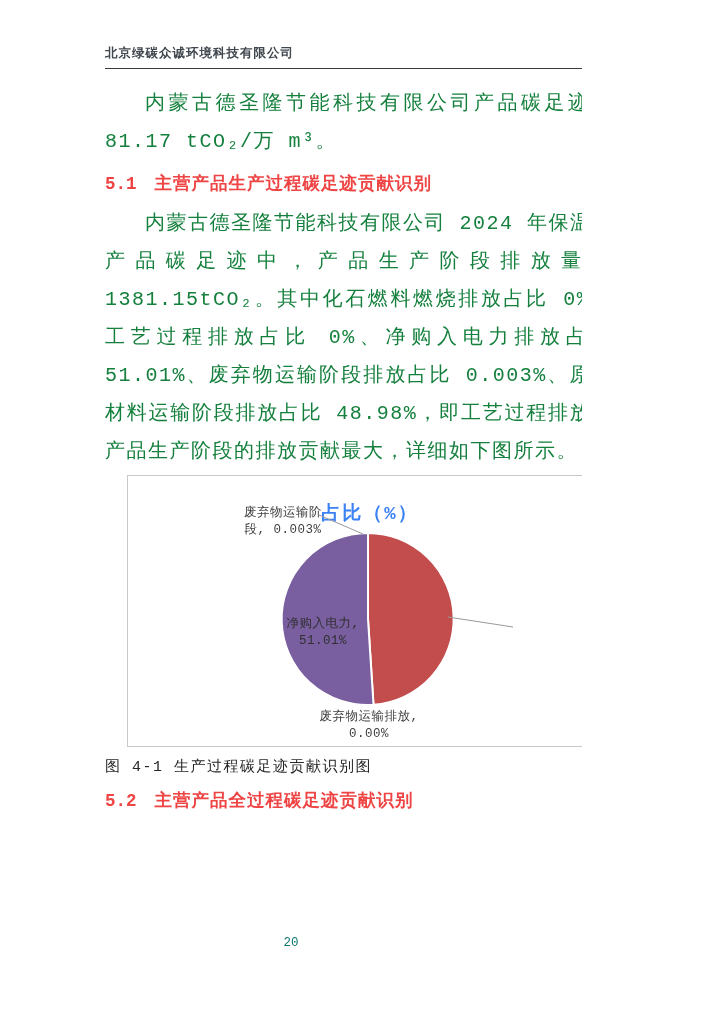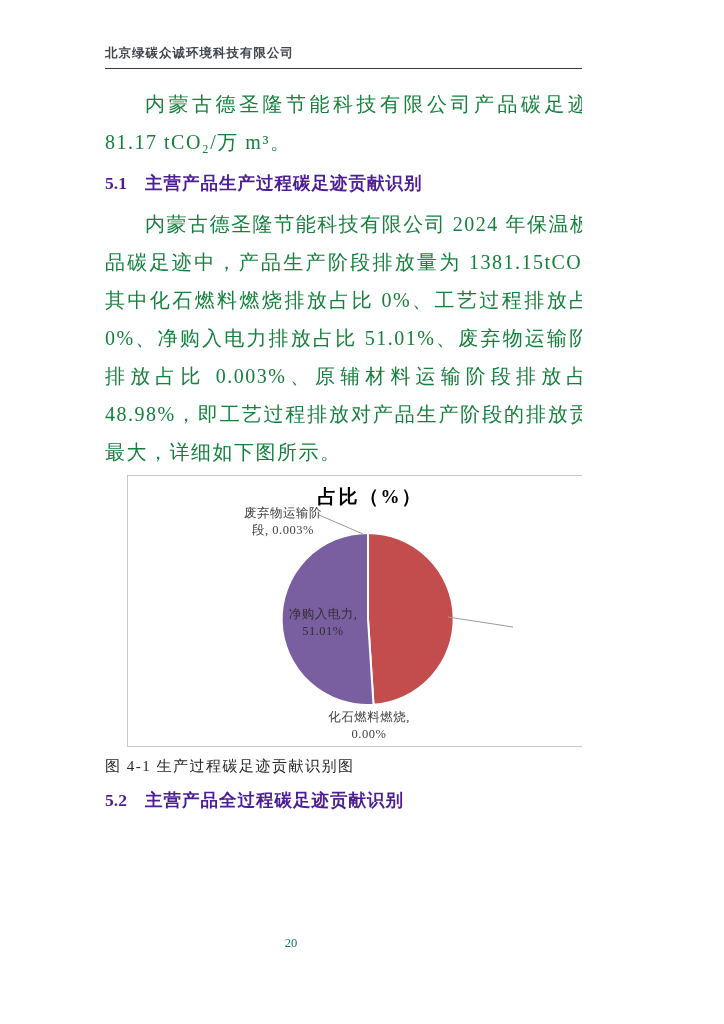--- a/index.html
+++ b/index.html
@@ -1,38 +1,38 @@
 <!DOCTYPE html>
 <html><head>
 <meta charset="utf-8">
 <style>
   html,body{margin:0;padding:0;background:#fff;}
   .page{position:relative;width:582px;height:1024px;background:#ffffff;overflow:hidden;
-        font-family:Liberation Serif, serif;color:#262626;}
+        font-family:Liberation Mono, monospace;color:#262626;}
   .content{position:absolute;left:105px;top:45px;width:516px;}
   .header{display:flex;justify-content:space-between;align-items:flex-end;
           border-bottom:1.5px solid #3a3a3a;padding-bottom:6px;font-size:12.5px;}
   .header .company{font-weight:bold;color:#41474f;letter-spacing:1px;}
   .header .archive{color:#1d1d1d;}
   .header .archive b{font-weight:bold;}
   p.body-text{margin:10px 8px 0 0;font-size:20px;line-height:38px;letter-spacing:1.5px;
               text-align:justify;text-indent:2em;color:#15803d;}
   p.intro{margin-top:16px;}
-  h2.sec{margin:10px 0 0 0;font-size:17.5px;font-weight:bold;color:#4c1d95;letter-spacing:1px;}
+  h2.sec{margin:10px 0 0 0;font-size:17.5px;font-weight:bold;color:#ef4444;letter-spacing:1px;}
   h2.sec .num{margin-right:18px;letter-spacing:0;}
   h2.s52{margin-top:12px;}
   .chart-box{position:relative;width:484px;height:270px;margin:4px 0 0 22px;
              border:1px solid #c8c8c8;background:#fff;}
-  .chart-title{position:absolute;top:8px;left:0;right:0;text-align:center;
-               font-size:19px;font-weight:bold;letter-spacing:2px;color:#000000;}
+  .chart-title{position:absolute;top:24px;left:0;right:0;text-align:center;
+               font-size:19px;font-weight:bold;letter-spacing:2px;color:#3b82f6;}
   .chart-box svg{position:absolute;left:0;top:0;}
   .pie-label{position:absolute;font-size:12.5px;line-height:17px;text-align:center;
              color:#3f3f3f;letter-spacing:0.5px;white-space:nowrap;}
   .lbl-waste{left:100px;top:29px;width:110px;}
-  .lbl-electricity{left:155px;top:130px;width:80px;color:#2f2f2f;}
+  .lbl-electricity{left:155px;top:140px;width:80px;color:#2f2f2f;}
   .lbl-materials{left:380px;top:132px;width:100px;}
   .lbl-fossil{left:185px;top:233px;width:112px;}
   .figure-caption{margin-top:10px;font-size:15px;letter-spacing:1.5px;color:#262626;}
   .page-number{position:absolute;top:936px;left:0;width:100%;text-align:center;
                font-size:12.5px;color:#0f766e;}
 </style>
 </head>
 <body>
 
 <div class="page">
@@ -60,21 +60,21 @@
       </svg>
       <div class="pie-label lbl-waste">
         <div>废弃物运输阶</div>
         <div>段, 0.003%</div>
       </div>
       <div class="pie-label lbl-electricity">
         <div>净购入电力,</div>
         <div>51.01%</div>
       </div>
       <div class="pie-label lbl-fossil">
-        <div>化石燃料燃烧,</div>
+        <div>废弃物运输排放,</div>
         <div>0.00%</div>
       </div>
     </div>
 
     <div class="figure-caption">图 4-1 生产过程碳足迹贡献识别图</div>
 
     <h2 class="sec s52"><span class="num">5.2</span><span>主营产品全过程碳足迹贡献识别</span></h2>
 
 
   </div>

